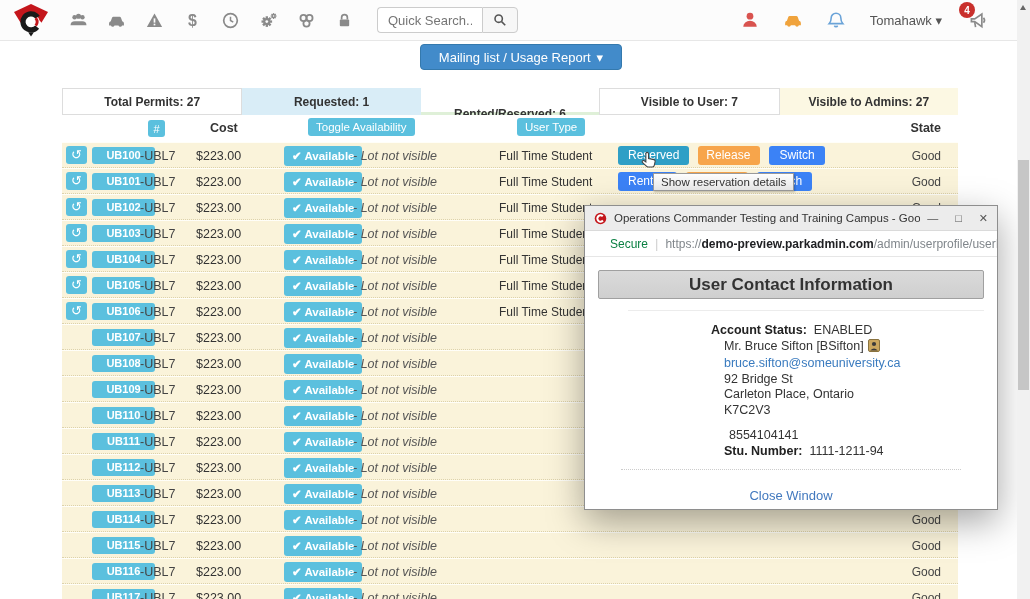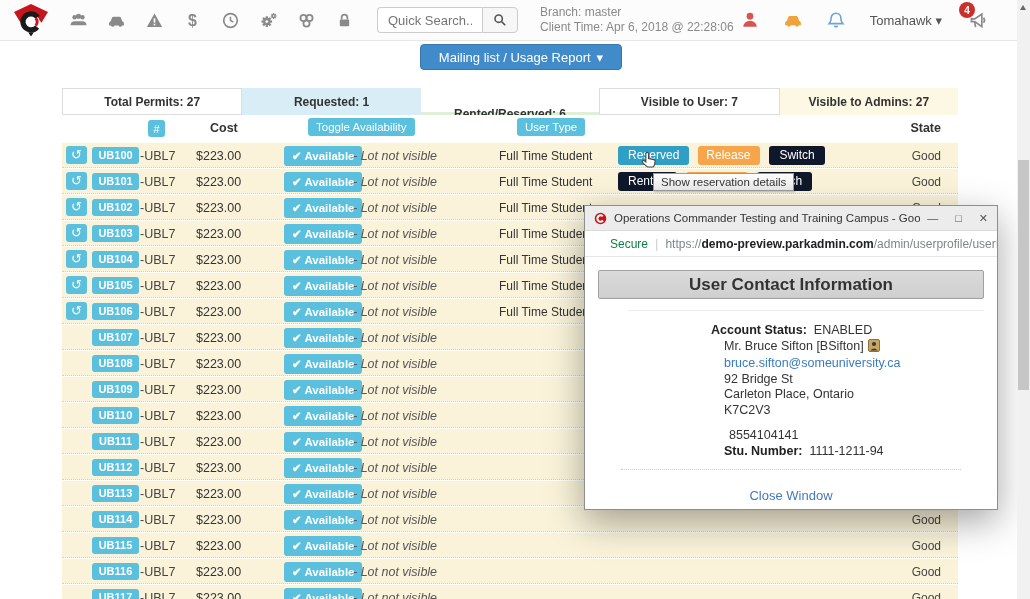--- a/index.html
+++ b/index.html
@@ -47,31 +47,31 @@
        font-size:11.5px; padding:3px 8px; white-space:nowrap; }
   .h-toggle { left:246px; } .h-usertype { left:455px; }
   .h-state { position:absolute; right:17px; top:6px; font-weight:bold; font-size:12.5px; }
 
   
   .rows { position:absolute; left:62px; top:142px; width:896px; }
   .prow { position:relative; height:26px; background:#faf3da; box-sizing:border-box;
           border-top:1px solid #fffef8; border-bottom:1px dotted #ddd2ab; }
   .hist-btn { position:absolute; left:4px; top:3px; width:21px; height:18px; background:#5bc0de;
        border-radius:3px; color:#fff; font-size:13px; line-height:17px; text-align:center; }
-  .pbadge { position:absolute; left:30px; top:4px; width:47px; height:17px; background:#5bc0de;
+  .pbadge { position:absolute; left:30px; top:4px; width:63px; height:17px; background:#5bc0de;
        border-radius:3px; color:#fff; font-size:11px; font-weight:bold; line-height:17px; text-align:center; }
   .pcode { position:absolute; left:78px; top:6px; font-size:12.5px; color:#444; }
   .pcost { position:absolute; left:134px; top:6px; font-size:12.5px; color:#333; }
   .pavail { position:absolute; left:222px; top:3px; background:#5bc0de; color:#fff; border-radius:3px;
        font-size:11.5px; font-weight:bold; padding:3px 8px; }
   .pnote { position:absolute; left:291px; top:6px; font-style:italic; font-size:12.5px; color:#555; }
   .ptype { position:absolute; left:437px; top:6px; font-size:12px; color:#333; }
   .pactions { position:absolute; left:556px; top:3px; display:flex; gap:9px; }
   .abtn { border-radius:3px; color:#fff; font-size:12px; padding:2px 10px 3px; white-space:nowrap; cursor:pointer; }
-  .abtn.info { background:#0f172a; } .abtn.info-dark { background:#2f9fc6; } .abtn.warning { background:#f7a54b;padding-left:8px; }
+  .abtn.info { background:#3b82f6; } .abtn.info-dark { background:#2f9fc6; } .abtn.warning { background:#f7a54b;padding-left:8px; }
   .pstate { position:absolute; right:17px; top:6px; font-size:12px; color:#444; }
 
   
   .tooltip { position:absolute; left:653px; top:173px; background:linear-gradient(#fefefe,#e9e9e9);
        border:1px solid #9a9a9a; padding:2px 7px; font-size:11.5px; color:#333;
        box-shadow:1px 1px 2px rgba(0,0,0,.25); z-index:6; white-space:nowrap; }
   .cursor { position:absolute; left:638px; top:150px; z-index:7; }
 
   
   .popup { position:absolute; left:584px; top:205px; width:414px; height:305px; background:#fff;
@@ -175,24 +175,20 @@
     <div class="search-wrap">
       <input type="text" placeholder="Quick Search..." style="">
       <button>
         <svg width="14" height="14" viewBox="0 0 16 16" fill="none" stroke="#555" stroke-width="1.8">
           <circle cx="6.5" cy="6.5" r="4.2"></circle>
             <line x1="9.8" y1="9.8" x2="14" y2="14"></line>
         </svg>
       </button>
     </div>
 
-    <div class="branch-info">
-      <div>Branch: master</div>
-      <div>Client Time: Apr 6, 2018 @ 22:28:06</div>
-    </div>
 
     <div class="nav-right">
       <svg class="nicon" viewBox="0 0 16 16" fill="#d9534f">
         <circle cx="8" cy="4.6" r="3"></circle>
           <path d="M2 14 A6 5.4 0 0 1 14 14 Z"></path>
       </svg>
       <svg class="nicon" viewBox="0 0 16 16" fill="#f0a33c">
         <path d="M2.6 8.6 L3.8 5.4 Q4.1 4.5 5.1 4.5 L10.9 4.5 Q11.9 4.5 12.2 5.4 L13.4 8.6 Q15 9 15 10.6 L15 12.6 L13.2 12.6 A1.7 1.7 0 0 1 9.9 12.6 L6.1 12.6 A1.7 1.7 0 0 1 2.8 12.6 L1 12.6 L1 10.6 Q1 9 2.6 8.6 Z"></path>
       </svg>
       <svg class="nicon" viewBox="0 0 16 16" fill="none" stroke="#6aa3d8" stroke-width="1.4">

